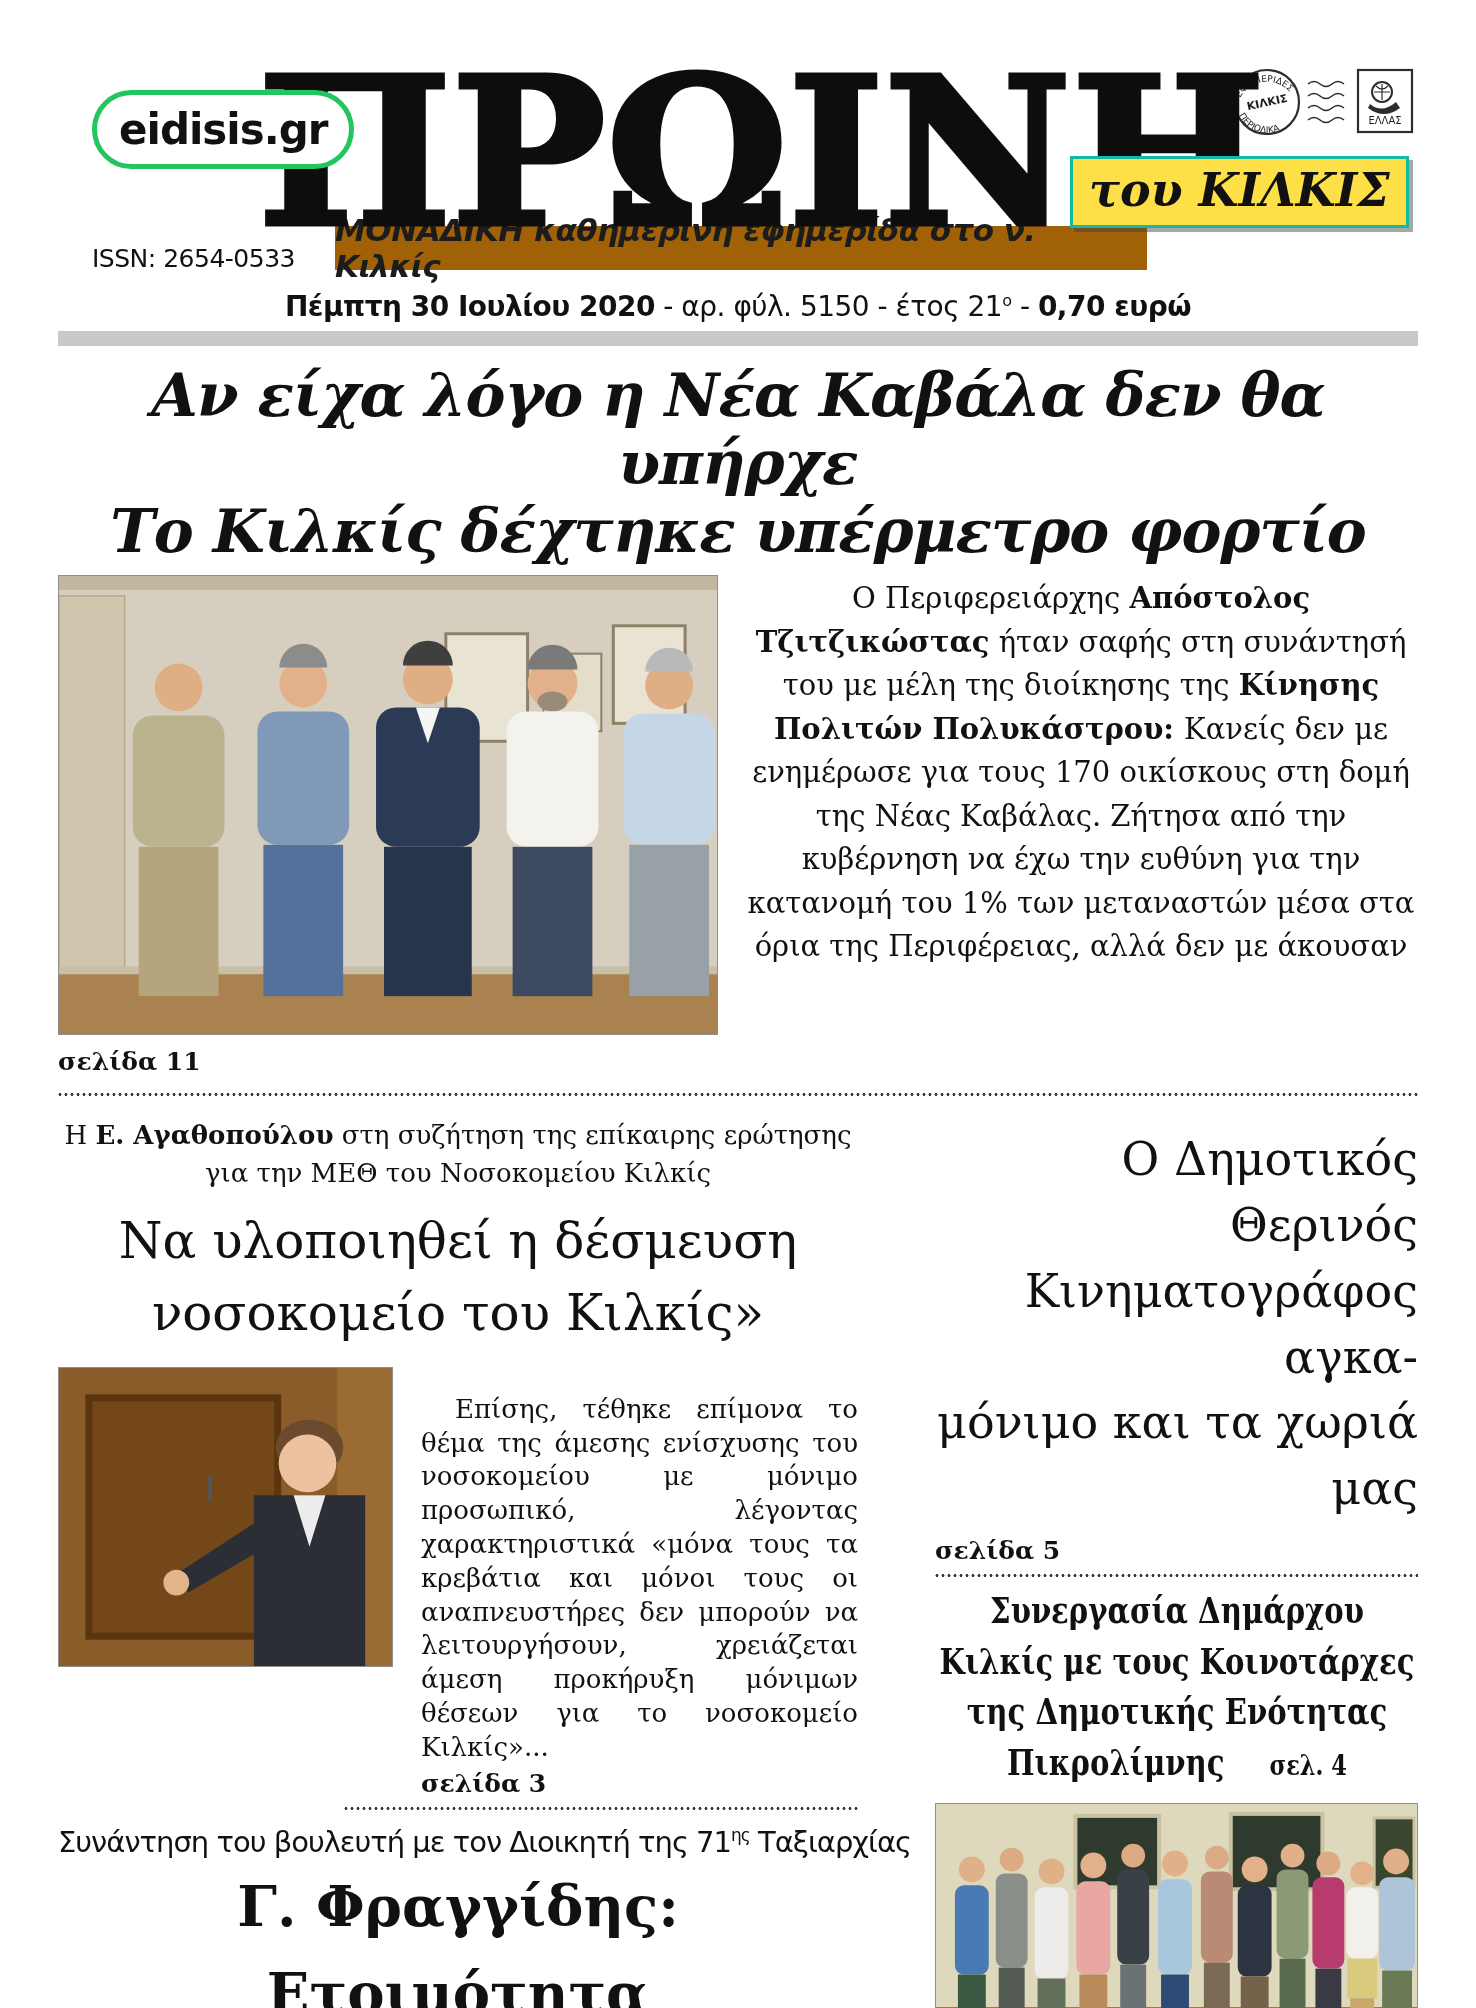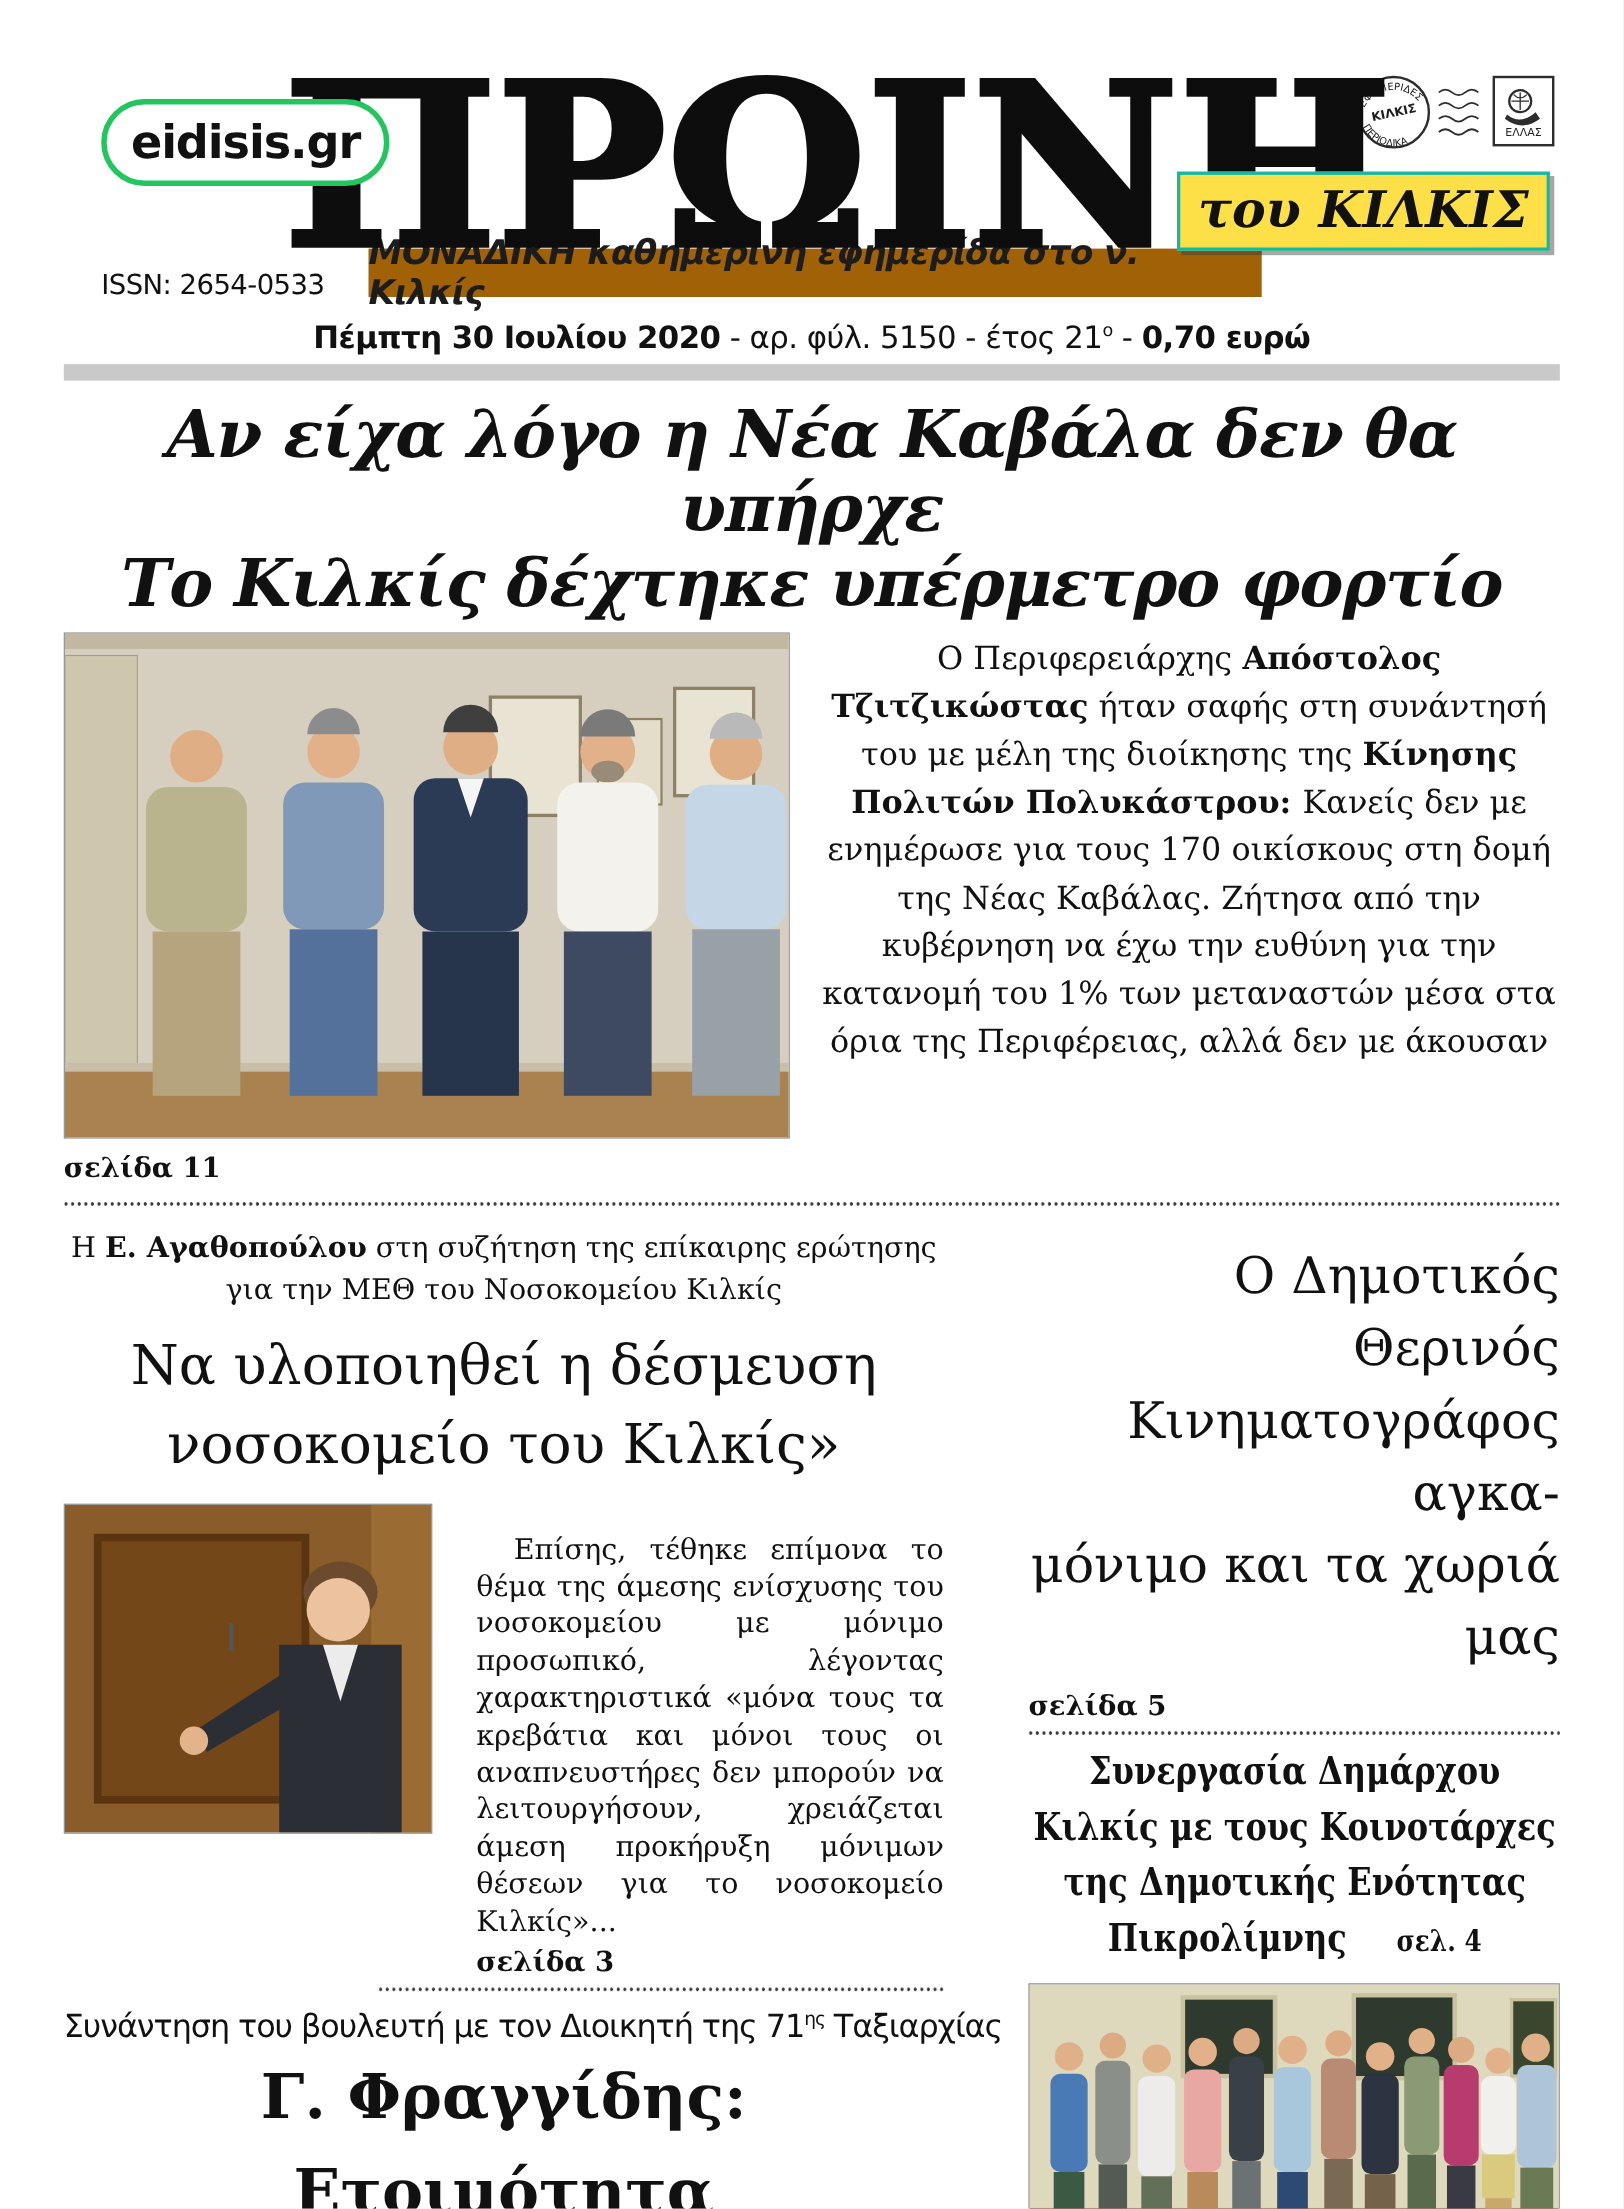--- a/index.html
+++ b/index.html
@@ -70,21 +70,21 @@
     background-size:6px 5px; background-repeat:repeat-x;
   }
   .dotted.full { margin:16px 0 8px; }
 
   .columns { display:flex; gap:77px; }
   .col-left { width:800px; flex:none; }
   .col-right { flex:1; min-width:0; }
 
   .meth-kicker { text-align:center; font-size:26px; line-height:1.45; margin-top:12px; }
   .meth-headline { text-align:center; font-size:50px; line-height:1.44; margin:12px 0 18px; font-weight:normal; }
-  .meth-row { display:flex; gap:40px; }
+  .meth-row { display:flex; gap:28px; }
   .meth-photo-wrap { width:335px; flex:none; }
   .meth-textcol { flex:1; padding-top:26px; }
   .meth-body { font-size:26px; line-height:1.3; text-align:justify; text-indent:34px; }
   .meth-textcol .page-ref { margin-top:4px; }
   .meth-dotted { margin:8px 0 0 286px; }
 
   .frag-kicker {
     margin-top:14px; text-align:center; white-space:nowrap;
     font-family:"DejaVu Sans", sans-serif; font-size:29px; letter-spacing:-1px;
   }

